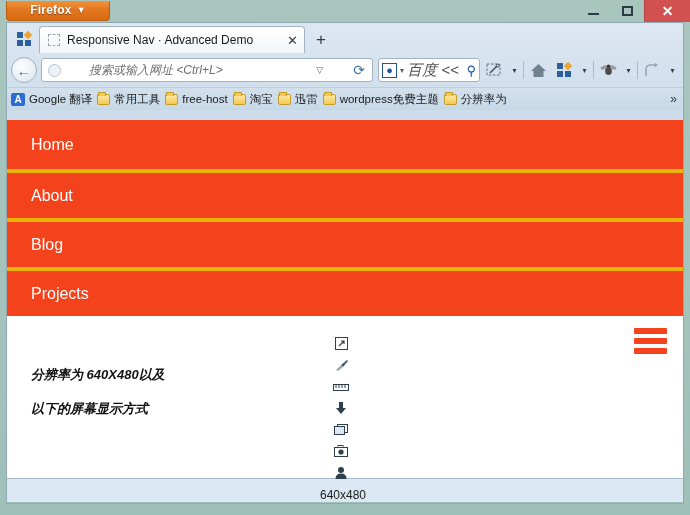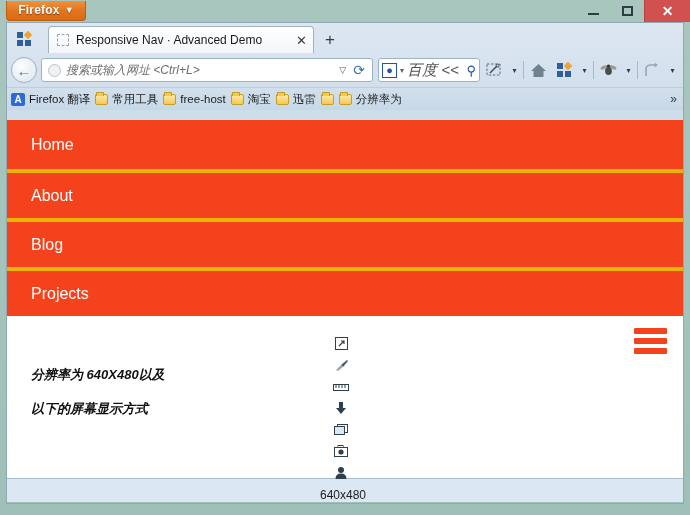--- a/index.html
+++ b/index.html
@@ -16,21 +16,21 @@
     width: 690px; height: 515px;
     background: linear-gradient(#a8c6be, #9fc0b8);
   }
 
   
   .titlebar {
     position: absolute; left: 0; top: 0; width: 690px; height: 22px;
   }
   .ff-button {
     position: absolute; left: 6px; top: 1px;
-    width: 80px; height: 20px;
+    width: 104px; height: 20px;
     border-radius: 0 0 4px 4px;
     background: linear-gradient(#f0923a, #e2761f 50%, #d96a12);
     border: 1px solid #b95f10;
     border-top: none;
     color: #fff;
     font-size: 12px; font-weight: bold;
     line-height: 19px;
     text-align: center;
     text-shadow: 0 1px 1px rgba(0,0,0,.45);
     letter-spacing: .2px;
@@ -86,21 +86,21 @@
 
   .tab {
     height: 27px;
     min-width: 266px;
     background: linear-gradient(#ffffff, #f2f6fa);
     border: 1px solid #9fb4c2;
     border-bottom: none;
     border-radius: 4px 4px 0 0;
     display: flex; align-items: center;
     padding: 0 6px 0 8px;
-    margin-left: 11px;
+    margin-left: 2px;
   }
   .tab-favicon {
     width: 12px; height: 12px;
     border: 1px dashed #9aa7b0;
     margin-right: 7px;
     flex: 0 0 auto;
   }
   .tab-title {
     font-size: 12px; color: #1a1a1a;
     white-space: nowrap; overflow: hidden;
@@ -132,20 +132,21 @@
     margin-right: 2px;
   }
   .urlbar {
     flex: 1 1 auto; height: 24px;
     background: #fff;
     border: 1px solid #9fb3c1;
     border-radius: 3px;
     display: flex; align-items: center;
     padding: 0 4px;
     min-width: 0;
+    gap: 23px;
   }
   .globe-icon {
     width: 13px; height: 13px; border-radius: 50%;
     border: 1px solid #b9c4cc; background: #eef2f5;
     flex: 0 0 auto; margin: 0 5px 0 2px;
   }
   .url-placeholder {
     font-size: 12px; font-style: italic; color: #6e6e6e;
     white-space: nowrap; overflow: hidden; flex: 1 1 auto;
   }
@@ -358,40 +359,41 @@
           <path d="M2 13 L2 6 Q2 2 7 2 L12 2" fill="none" stroke="#98a7b3" stroke-width="1.6"></path>
           <path d="M12 2 L8.6 -0.4 L8.6 4.4 Z" fill="#98a7b3" transform="translate(2,0)"></path>
         </svg>
       </div>
       <div class="drop-caret">▾</div>
     </div>
 
     <div class="bookmarks">
       <div class="bm">
         <span class="gt-ic">A</span>
-        <span>Firefox 翻译</span>
+        <span>Google 翻译</span>
       </div>
       <div class="bm">
         <span class="folder-ic"></span>
         <span>常用工具</span>
       </div>
       <div class="bm">
         <span class="folder-ic"></span>
         <span>free-host</span>
       </div>
       <div class="bm">
         <span class="folder-ic"></span>
         <span>淘宝</span>
       </div>
       <div class="bm">
         <span class="folder-ic"></span>
         <span>迅雷</span>
       </div>
       <div class="bm">
         <span class="folder-ic"></span>
+        <span>wordpress免费主题</span>
       </div>
       <div class="bm">
         <span class="folder-ic"></span>
         <span>分辨率为</span>
       </div>
       <div class="bm-overflow">»</div>
     </div>
   </div>
 
   <div class="viewport">

